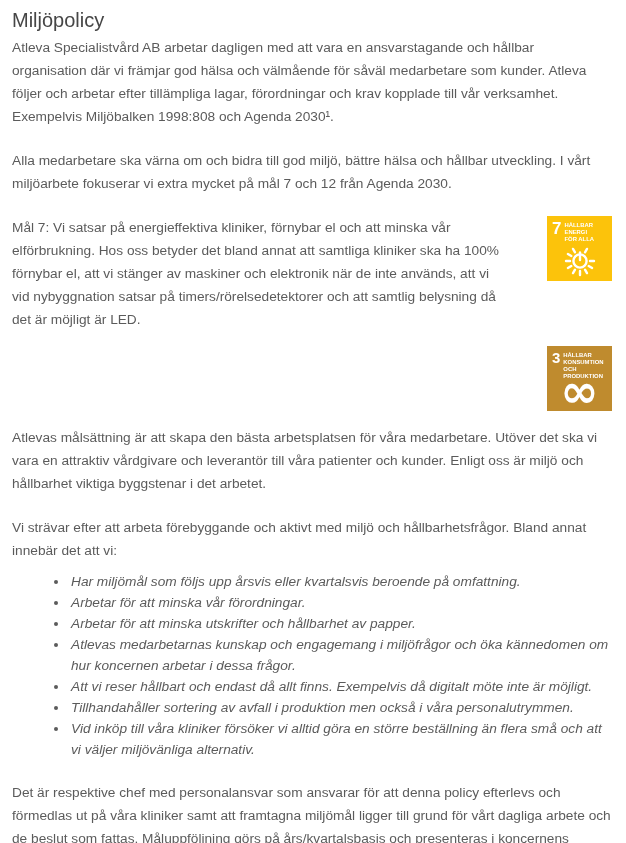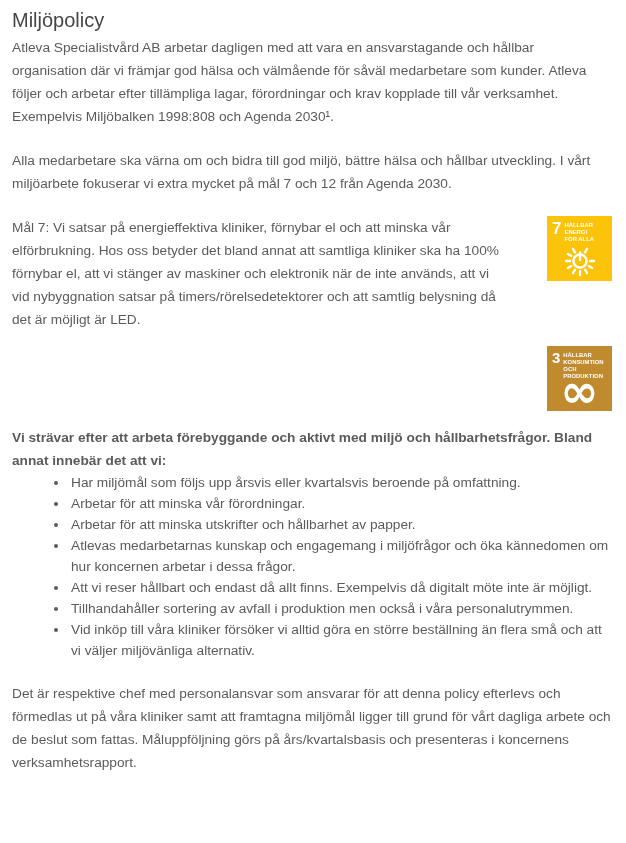--- a/index.html
+++ b/index.html
@@ -12,21 +12,21 @@
   }
   .doc { padding:8px 14px 0 12px; width:600px; }
   h1.title {
     font-size:20px; font-weight:400; color:#464646;
     margin:0 0 4px 0; line-height:24px;
   }
   p.para {
     font-size:13.7px; line-height:23px;
     margin:0 0 21px 0;
   }
-  p.tight { margin-bottom:0;font-weight:bold; }
+  p.tight { margin-bottom:9px; }
   .goal-row {
     display:flex; align-items:flex-start;
     margin:0 0 15px 0;
   }
   .goal-row .goal-text { width:487px; margin:0; }
   .goal-row .sdg-box { margin-left:auto; }
   .sdg-box {
     width:65px; height:65px;
     color:#ffffff; position:relative; flex-shrink:0;
   }
@@ -43,21 +43,21 @@
   }
   .sdg-graphic-12 {
     position:absolute; left:0; right:0; bottom:-2px;
     text-align:center; font-weight:bold; font-size:46px; line-height:44px;
     font-family:"DejaVu Sans",sans-serif;
   }
   ul.bullet-list {
     margin:0 0 21px 0; padding:0 0 0 57px;
     font-size:13.7px; line-height:21px;
   }
-  ul.bullet-list li { padding-left:2px; }
+  ul.bullet-list li { padding-left:2px;font-style:italic; }
 </style>
 </head>
 <body>
 
 <div class="doc">
 
   <h1 class="title">Miljöpolicy</h1>
 
   <p class="para">Atleva Specialistvård AB arbetar dagligen med att vara en ansvarstagande och hållbar organisation där vi främjar god hälsa och välmående för såväl medarbetare som kunder. Atleva följer och arbetar efter tillämpliga lagar, förordningar och krav kopplade till vår verksamhet. Exempelvis Miljöbalken 1998:808 och Agenda 2030¹.</p>
 
@@ -99,20 +99,21 @@
         <span class="sdg-label">
           <span>Hållbar</span><br>
           <span>konsumtion och</span><br>
           <span>produktion</span>
         </span>
       </div>
       <div class="sdg-graphic-12">∞</div>
     </div>
   </div>
 
+  <p class="para">Atlevas målsättning är att skapa den bästa arbetsplatsen för våra medarbetare. Utöver det ska vi vara en attraktiv vårdgivare och leverantör till våra patienter och kunder. Enligt oss är miljö och hållbarhet viktiga byggstenar i det arbetet.</p>
 
   <p class="para tight">Vi strävar efter att arbeta förebyggande och aktivt med miljö och hållbarhetsfrågor. Bland annat innebär det att vi:</p>
 
   <ul class="bullet-list">
     <li>Har miljömål som följs upp årsvis eller kvartalsvis beroende på omfattning.</li>
     <li>Arbetar för att minska vår förordningar.</li>
     <li>Arbetar för att minska utskrifter och hållbarhet av papper.</li>
     <li>Atlevas medarbetarnas kunskap och engagemang i miljöfrågor och öka kännedomen om hur koncernen arbetar i dessa frågor.</li>
     <li>Att vi reser hållbart och endast då allt finns. Exempelvis då digitalt möte inte är möjligt.</li>
     <li>Tillhandahåller sortering av avfall i produktion men också i våra personalutrymmen.</li>

